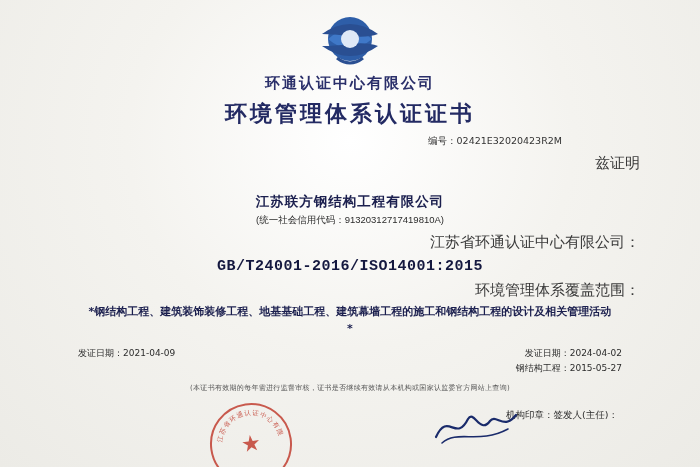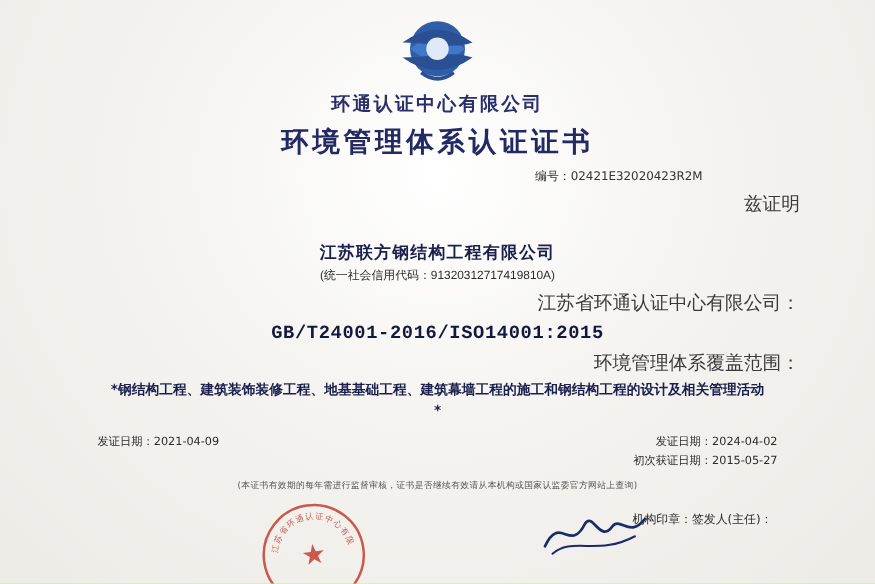--- a/index.html
+++ b/index.html
@@ -246,21 +246,21 @@
 
     <div class="dates">
       <div class="left">
         <span>发证日期：</span><span>2021-04-09</span>
       </div>
       <div class="right">
         <div class="line">
           <span>发证日期：</span><span>2024-04-02</span>
         </div>
         <div class="line">
-          <span>初次获证日期：</span><span>2015-05-27</span>
+          <span>钢结构工程：</span><span>2015-05-27</span>
         </div>
       </div>
     </div>
 
     <div class="note">(本证书有效期的每年需进行监督审核，证书是否继续有效请从本机构或国家认监委官方网站上查询)</div>
 
     <div class="sig-row">
       <div class="sig-label">机构印章：</div>
 
       <div class="stamp">

